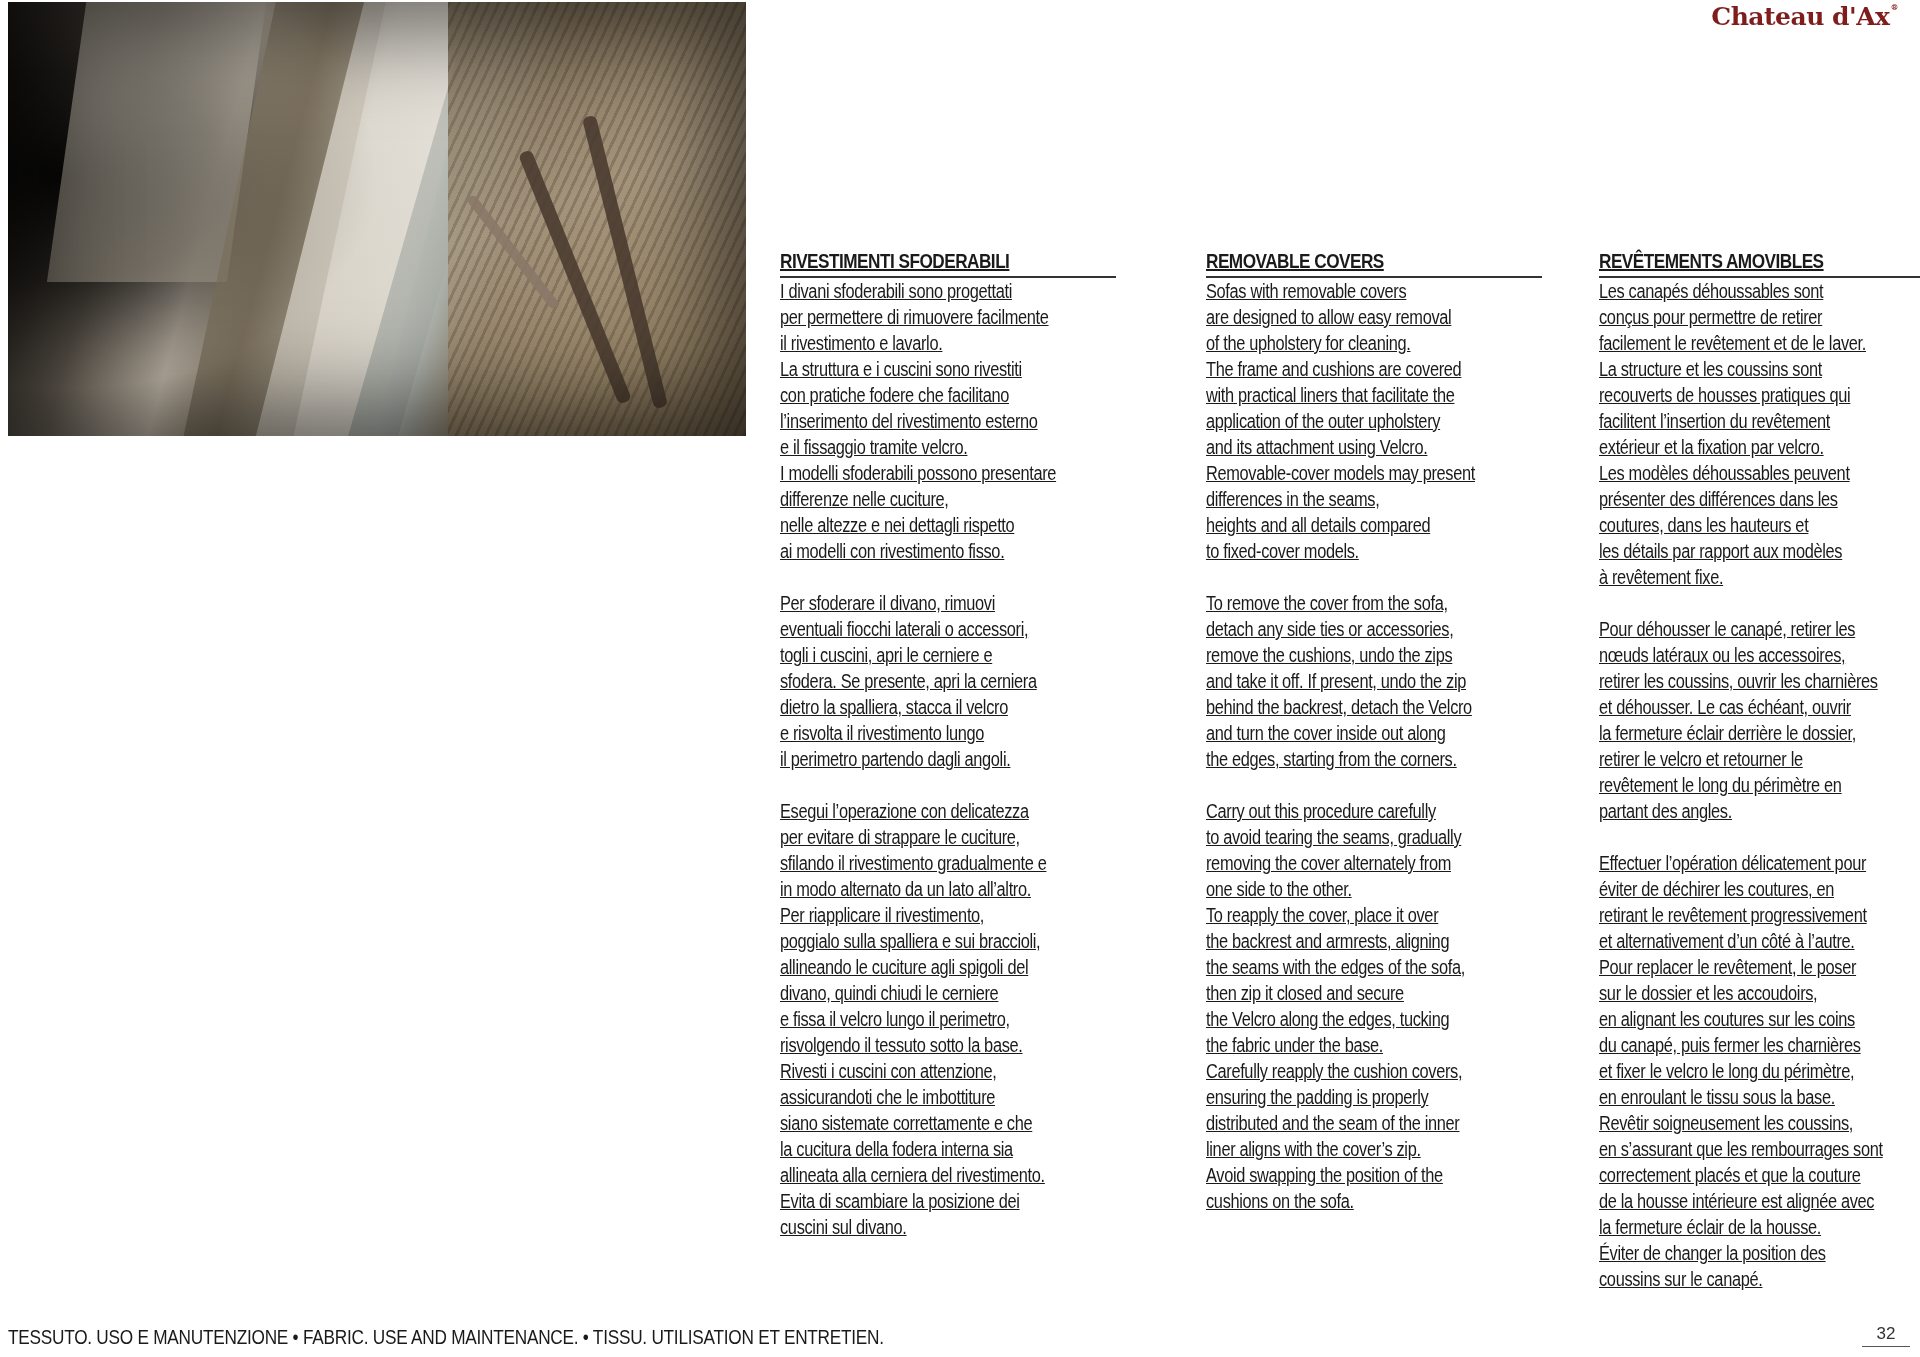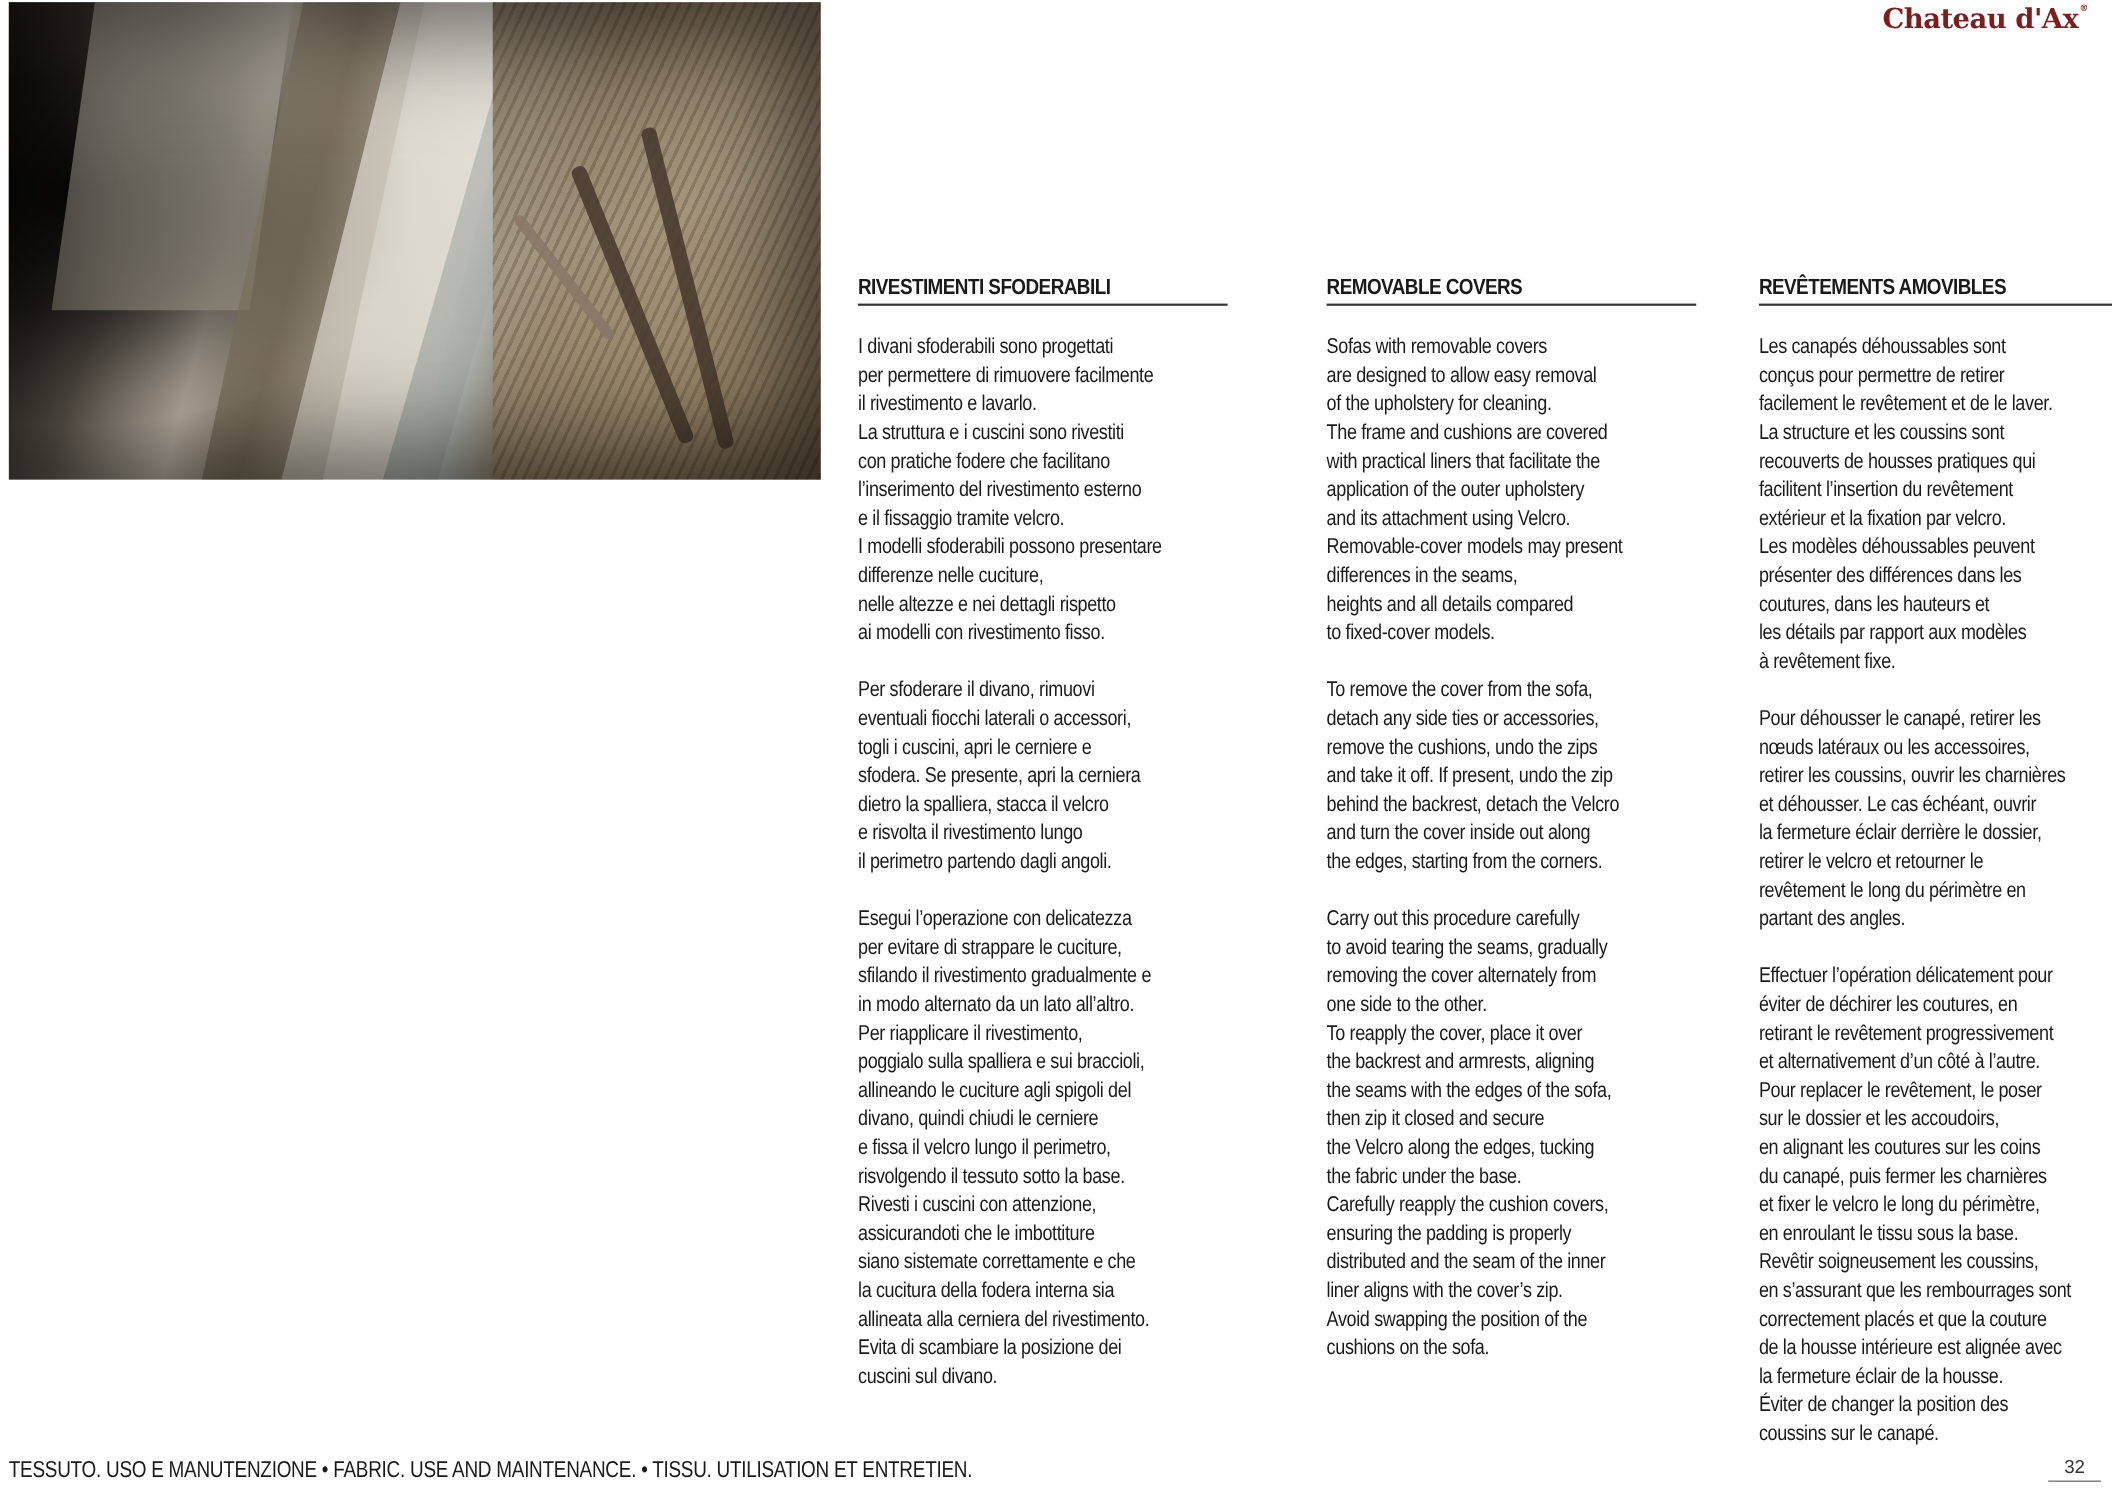--- a/index.html
+++ b/index.html
@@ -23,31 +23,31 @@
     .photo .stem { position:absolute; background:#4a3c30; border-radius:6px; opacity:.9; }
     .photo .vign { position:absolute; inset:0; box-shadow: inset 0 0 90px 30px rgba(0,0,0,0.55); }
 
     .logo {
       position: absolute; right: 22px; top: 2px;
       font-family: "DejaVu Serif", serif; font-weight: bold; font-size: 25px;
       color: #7f1d1d; letter-spacing: -0.5px;
     }
     .logo sup { font-size: 8px; vertical-align: top; margin-left: 1px; }
 
-    .col { position: absolute; top: 250px; width: 338px; }
+    .col { position: absolute; top: 250px; width: 338px; text-decoration: underline; }
     .col-it { left: 780px; }
     .col-en { left: 1206px; }
     .col-fr { left: 1599px; }
     .col h2 {
       margin: 0; font-family: "Liberation Sans", sans-serif; font-weight: bold;
       font-size: 20px; letter-spacing: -0.6px; transform: scaleX(0.86); transform-origin: left;
       white-space: nowrap; line-height: 22px; padding-bottom: 4px;
     }
     .col .rule { height: 0; border-top: 2px solid #333; width: 336px; margin-top: 0; }
-    .col .body { margin-top: 24px; }
+    .col .body { }
     .col p {
       margin: 0 0 26px 0; font-size: 19.5px; line-height: 26px; letter-spacing: -0.4px;
       white-space: pre-line; transform: scaleX(0.84); transform-origin: left; width: 400px;
       color: #1a1a1a;
     }
 
     .footer {
       position: absolute; left: 8px; top: 1325px; font-size: 21px; letter-spacing: -0.3px;
       transform: scaleX(0.82); transform-origin: left; white-space: nowrap; color: #1a1a1a;
     }

